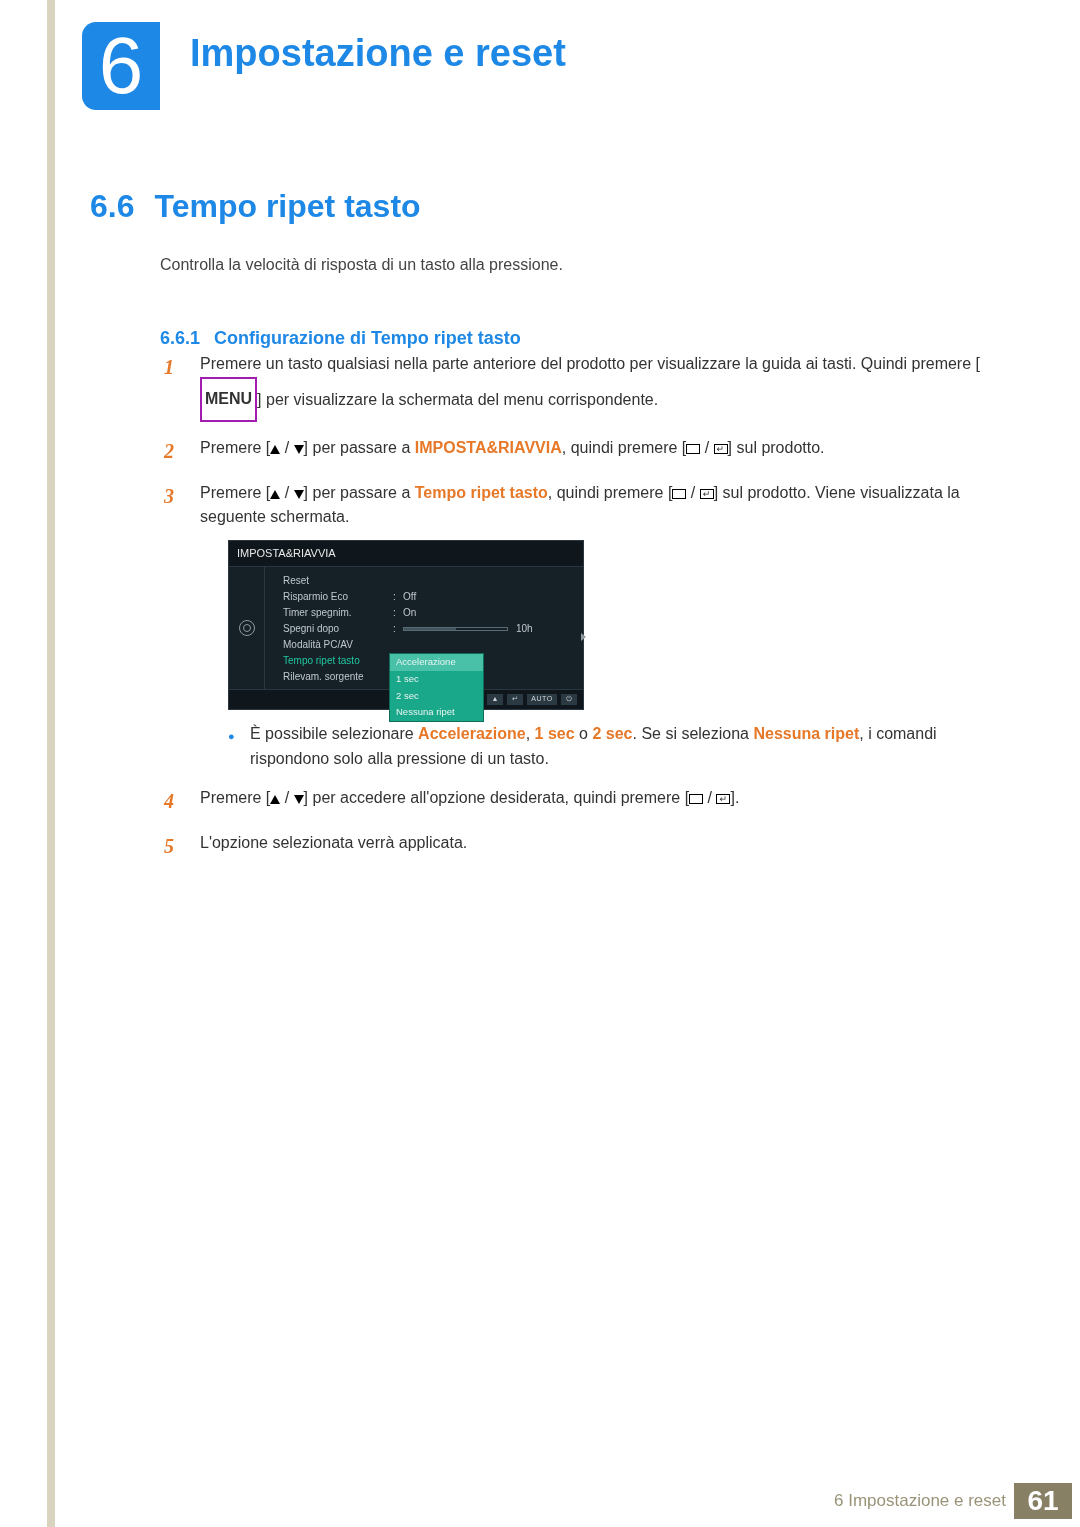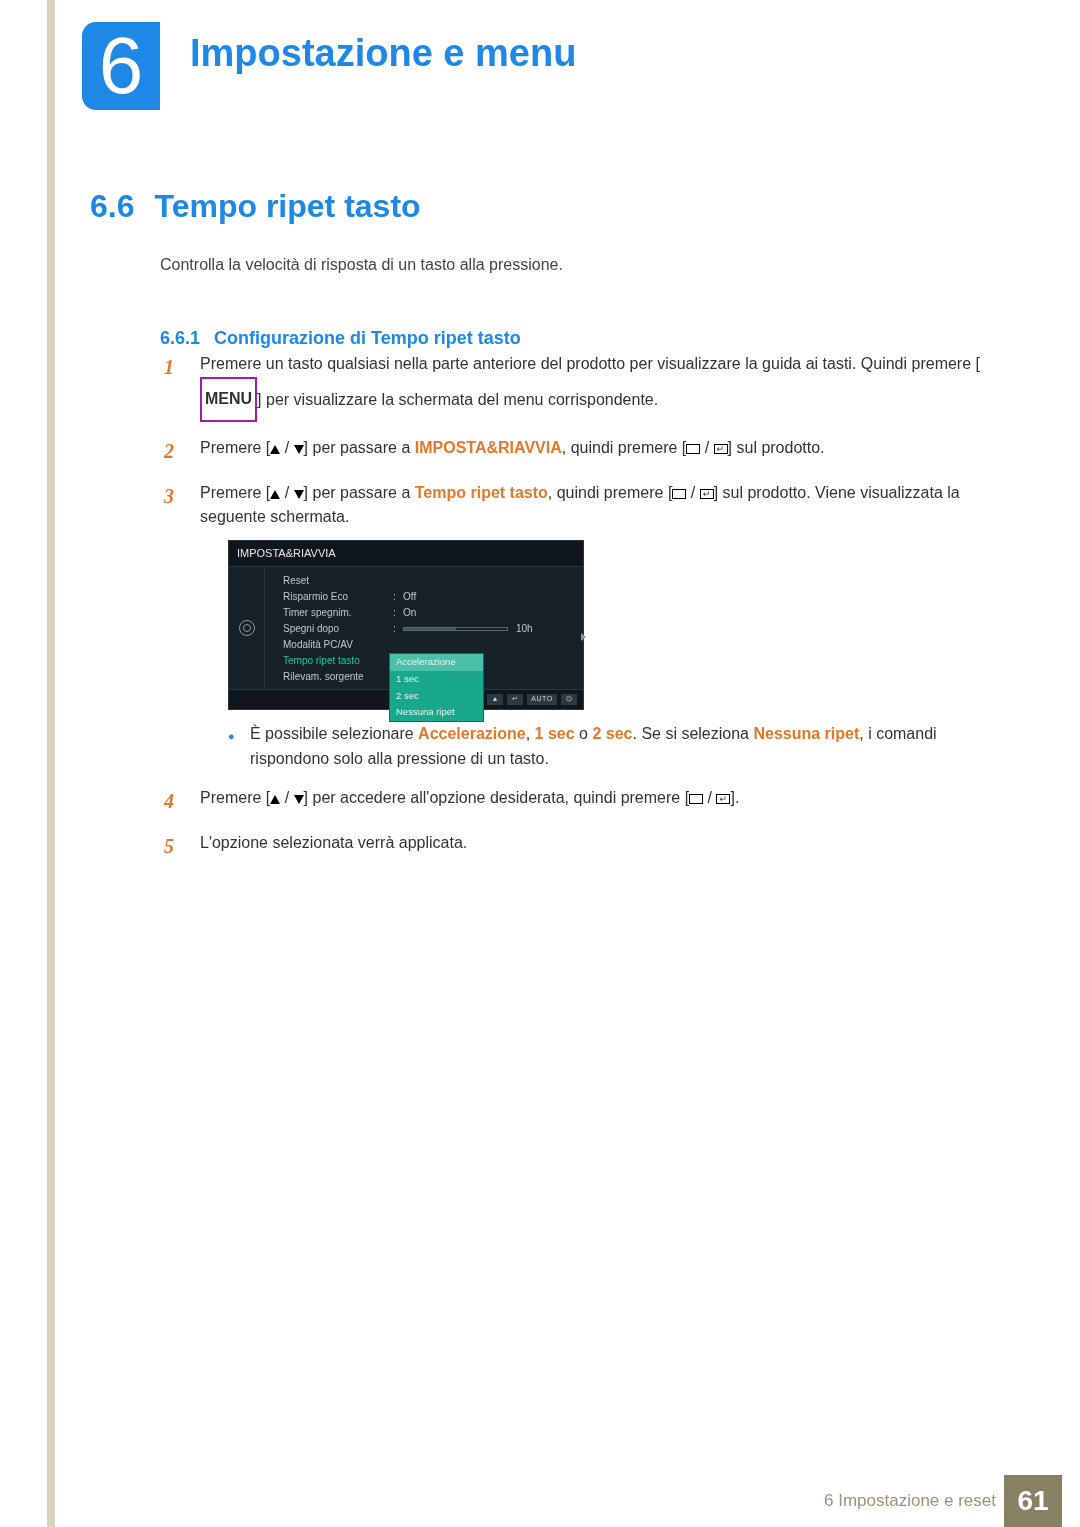--- a/index.html
+++ b/index.html
@@ -42,33 +42,33 @@
   .osd-bar-txt { margin-left: 8px; font-size: 10px; }
   .osd-popup { position: absolute; left: 124px; top: 86px; background: #1aa88b; color: #e8f5f1; font-size: 9.5px; width: 95px; border: 1px solid #0f6e5a; }
   .osd-popup div { padding: 1px 6px; }
   .osd-popup .sel { background: #48c1a8; }
   .osd-tri { position: absolute; right: -3px; top: 66px; width: 0; height: 0; border-top: 4px solid transparent; border-bottom: 4px solid transparent; border-left: 5px solid #8f999e; }
   .osd-nav { display: flex; justify-content: flex-end; gap: 4px; padding: 4px 6px; border-top: 1px solid #2a3740; background: #0f171c; }
   .osd-btn { width: 16px; height: 11px; background: #2b3942; display: flex; align-items: center; justify-content: center; font-size: 7px; color: #d0d6d9; }
   .osd-auto { width: 30px; font-size: 7px; letter-spacing: 0.5px; }
   .bullet-row { display: flex; gap: 14px; margin: 6px 0 0 28px; line-height: 1.55; font-size: 16px; color: #333; }
   .bullet-dot { color: #1d88e5; font-size: 11px; margin-top: 6px; min-width: 8px; }
-  .footer { position: absolute; bottom: 0; left: 47px; right: 18px; height: 52px; display: flex; align-items: center; justify-content: flex-end; }
+  .footer { position: absolute; bottom: 0; left: 47px; right: 8px; height: 52px; display: flex; align-items: center; justify-content: flex-end; }
   .footer-label { color: #9a9378; font-size: 17px; margin-right: 8px; }
-  .footer-page { background: #888065; color: #fff; width: 58px; height: 52px; display: flex; align-items: center; justify-content: center; font-size: 28px; font-weight: bold; }
+  .footer-page { background: #888065; color: #fff; width: 58px; height: 36px; display: flex; align-items: center; justify-content: center; font-size: 28px; font-weight: bold; }
 </style>
 </head>
 <body>
 
 <div class="left-strip"></div>
 
 <div class="chapter-tab">
   <span>6</span>
 </div>
-<div class="chapter-title">Impostazione e menu</div>
+<div class="chapter-title">Impostazione e reset</div>
 
 <div class="section-heading">
   <span class="num">6.6</span><span>Tempo ripet tasto</span>
 </div>
 
 <div class="section-desc">Controlla la velocità di risposta di un tasto alla pressione.</div>
 
 <div class="subsection">
   <span class="subnum">6.6.1</span><span>Configurazione di Tempo ripet tasto</span>
 </div>

